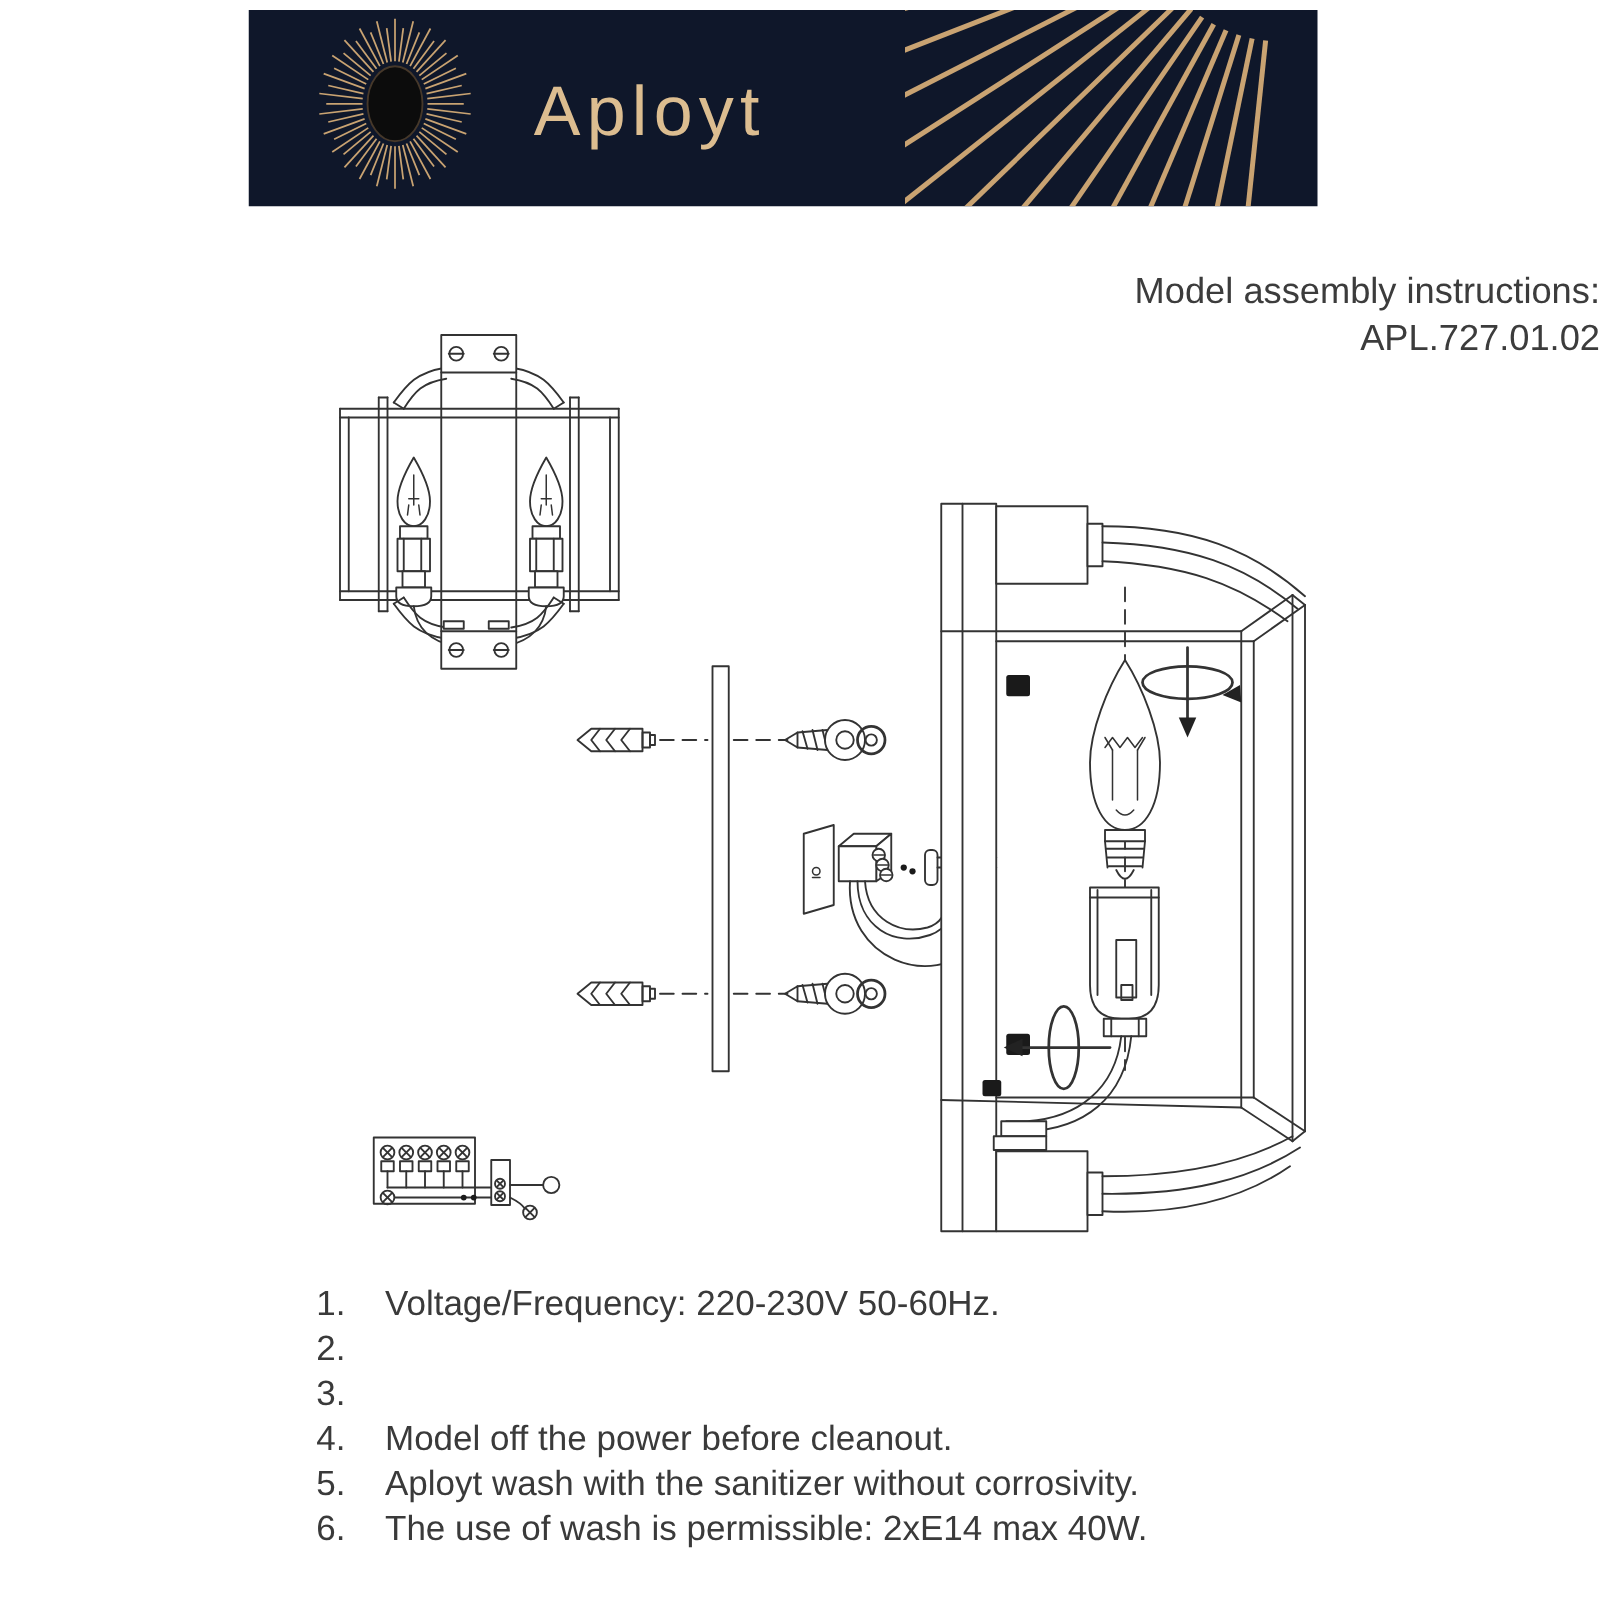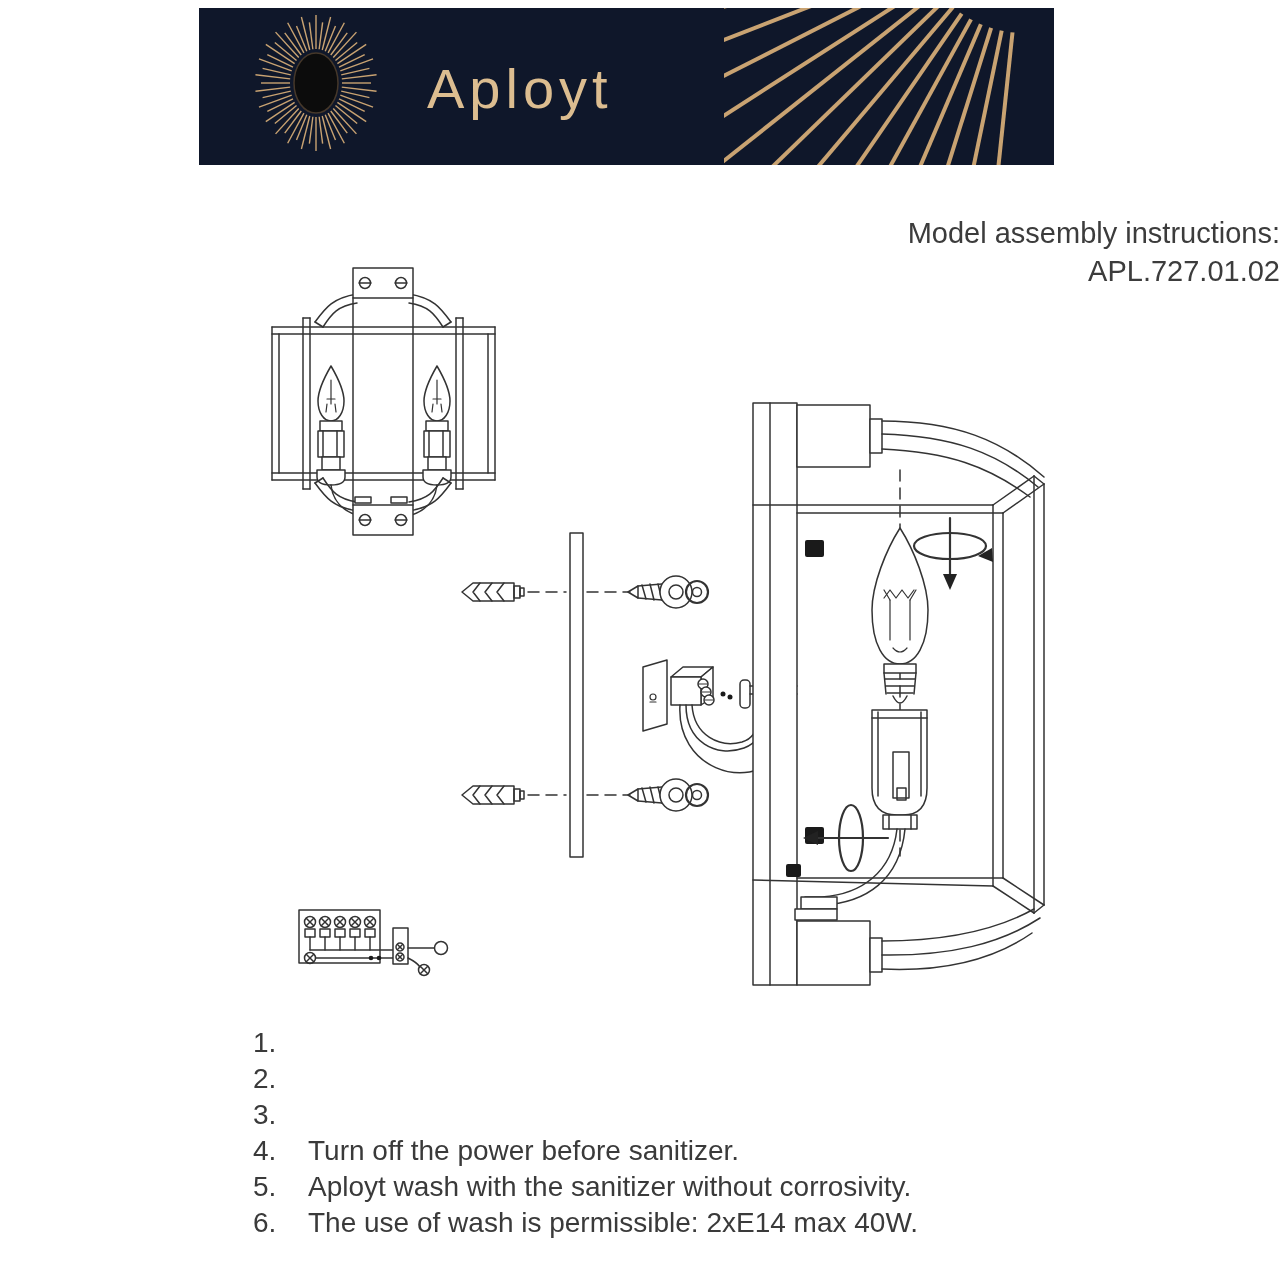--- a/index.html
+++ b/index.html
@@ -410,30 +410,31 @@
       <path d="M408,958 C414,961 418,964 420,967"></path>
       <circle cx="424" cy="970" r="5.5"></circle>
         <line x1="420.5" y1="966.5" x2="427.5" y2="973.5"></line>
         <line x1="420.5" y1="973.5" x2="427.5" y2="966.5"></line>
     </g>
   </svg>
 
   <div class="instructions">
     <div class="row">
       <span class="num">1.</span>
+      <span>Voltage/Frequency: 220-230V 50-60Hz.</span>
     </div>
     <div class="row">
       <span class="num">2.</span>
     </div>
     <div class="row">
       <span class="num">3.</span>
     </div>
     <div class="row">
       <span class="num">4.</span>
-      <span>Turn off the power before sanitizer.</span>
+      <span>Model off the power before cleanout.</span>
     </div>
     <div class="row">
       <span class="num">5.</span>
       <span>Aployt wash with the sanitizer without corrosivity.</span>
     </div>
     <div class="row">
       <span class="num">6.</span>
       <span>The use of wash is permissible: 2xE14 max 40W.</span>
     </div>
   </div>

